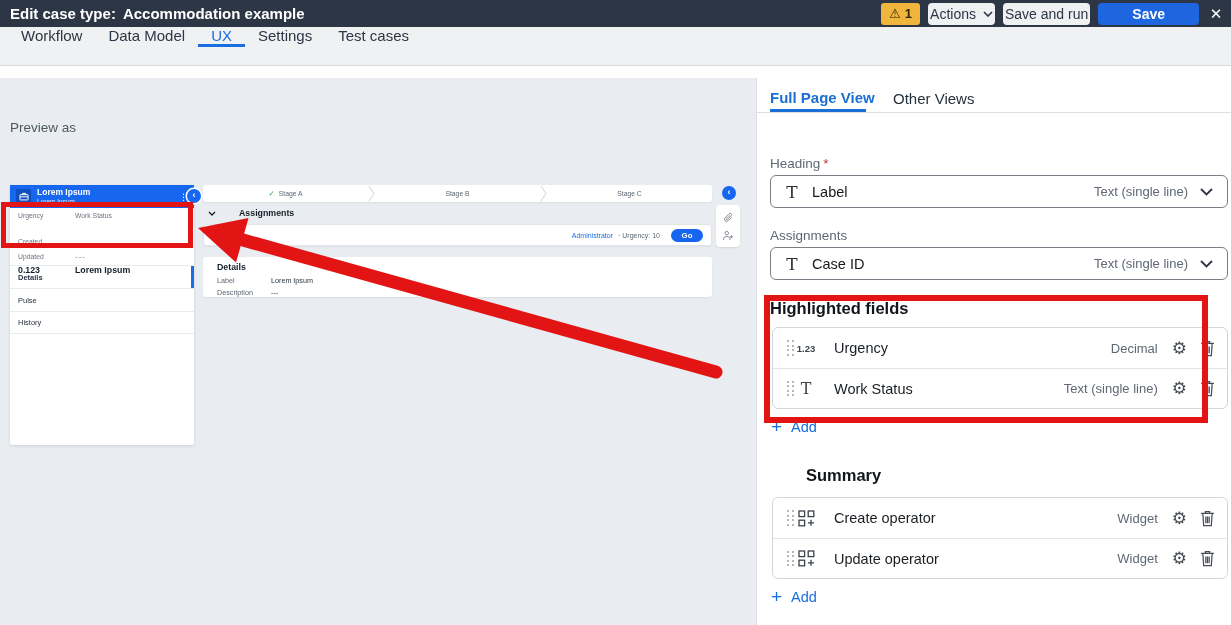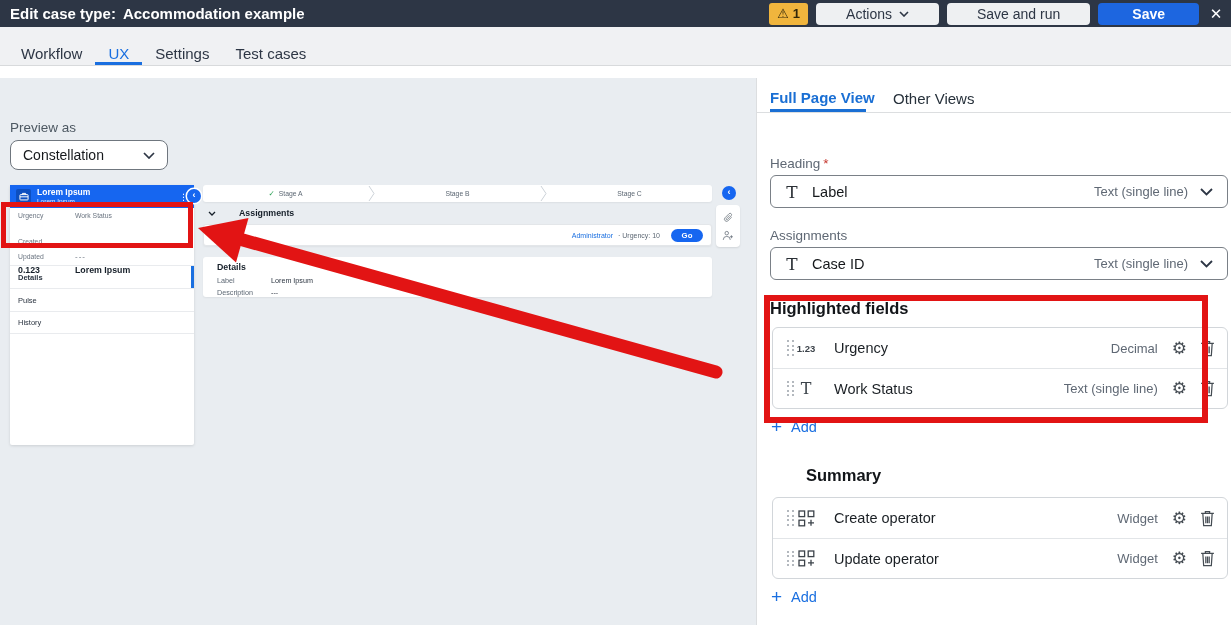--- a/index.html
+++ b/index.html
@@ -8,27 +8,27 @@
   #app { position:relative; width:1231px; height:625px; background:#fff; }
   .abs { position:absolute; }
 
   
   .topbar { left:0; top:0; width:1231px; height:27px; background:#2d3645; display:flex; align-items:center; padding:0 6px 0 10px; }
   .topbar-title { color:#fff; font-size:15px; font-weight:700; white-space:nowrap; }
   .topbar-title .tname { margin-left:7px; }
   .topbar-right { margin-left:auto; display:flex; align-items:center; gap:8px; }
   .warn-badge { background:#f0b53d; color:#31270a; border-radius:3px; height:22px; padding:0 8px; display:flex; align-items:center; gap:4px; font-size:13px; font-weight:700; }
   .warn-badge .tri { font-size:13px; }
-  .tb-btn { background:#eef0f2; color:#2d3645; border:none; border-radius:4px; height:22px; padding:0 30px; font-size:14px; display:flex; align-items:center; gap:7px; cursor:pointer; }
+  .tb-btn { background:#eef0f2; color:#2d3645; border:none; border-radius:4px; height:22px; padding:0 2px; font-size:14px; display:flex; align-items:center; gap:7px; cursor:pointer; }
   .tb-btn svg { display:block; }
   .tb-btn.primary { background:#1d66e0; color:#fff; font-weight:700; padding:0 34px; }
   .tb-close { color:#fff; font-size:15px; width:18px; text-align:center; cursor:pointer; }
 
   
-  .tabstrip { left:0; top:27px; width:1231px; height:39px; background:#f0f1f3; border-bottom:1px solid #d8dadc; display:flex; align-items:flex-end; padding-left:8px; }
+  .tabstrip { left:0; top:27px; width:1231px; height:39px; background:#f0f1f3; border-bottom:1px solid #d8dadc; display:flex; align-items:flex-start; padding-left:8px; }
   .mtab { display:flex; align-items:center; padding:0 13px; font-size:15px; color:#2d3645; border-bottom:3px solid transparent; cursor:pointer; }
   .mtab.active { color:#1a6fe0; border-bottom-color:#1a6fe0; }
   .whitegap { left:0; top:67px; width:1231px; height:11px; background:#fff; }
 
   
   .left-area { left:0; top:78px; width:756px; height:547px; background:#e9edf1; }
   .preview-as { left:10px; top:120px; font-size:13.5px; color:#4d5862; }
   .pv-select { left:10px; top:140px; width:158px; height:30px; background:#fff; border:1px solid #6f767e; border-radius:8px; display:flex; align-items:center; padding:0 12px; font-size:14px; color:#15181b; cursor:pointer; }
   .pv-select svg { margin-left:auto; }
 
@@ -136,41 +136,38 @@
         <span>Save</span>
       </button>
       <div class="tb-close">✕</div>
     </div>
   </div>
 
   <div class="abs tabstrip">
     <div class="mtab">
         <span>Workflow</span>
       </div>
+    <div class="mtab">
+        <span>Data Model</span>
+      </div>
     <div class="mtab active">
         <span>UX</span>
       </div>
     <div class="mtab">
         <span>Settings</span>
       </div>
     <div class="mtab">
         <span>Test cases</span>
       </div>
   </div>
   <div class="abs whitegap"></div>
 
   <div class="abs left-area"></div>
 
   <div class="abs preview-as">Preview as</div>
-  <div class="abs pv-select">
-    <span>Constellation</span>
-    <svg width="12" height="7" viewBox="0 0 12 7">
-        <polyline points="1,1 6,6 11,1" fill="none" stroke="#2d3645" stroke-width="1.7"></polyline>
-      </svg>
-  </div>
 
   <div class="abs case-card">
     <div class="cc-header">
       <span class="cc-icon">
         <svg width="10" height="9" viewBox="0 0 16 14">
             <rect x="1.5" y="4" width="13" height="8.5" rx="1" fill="none" stroke="#fff" stroke-width="1.6"></rect>
             <path d="M5.5 4V2h5v2M1.5 7.5h13" fill="none" stroke="#fff" stroke-width="1.6"></path>
           </svg>
       </span>
       <span class="cc-titles">

